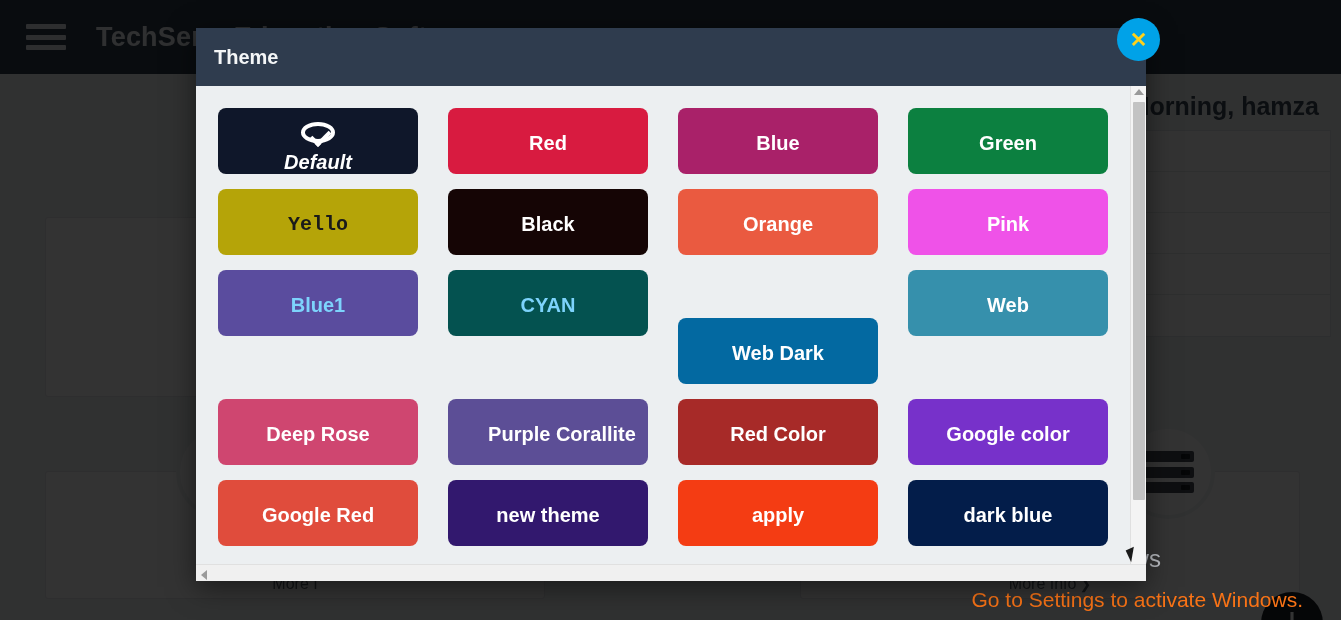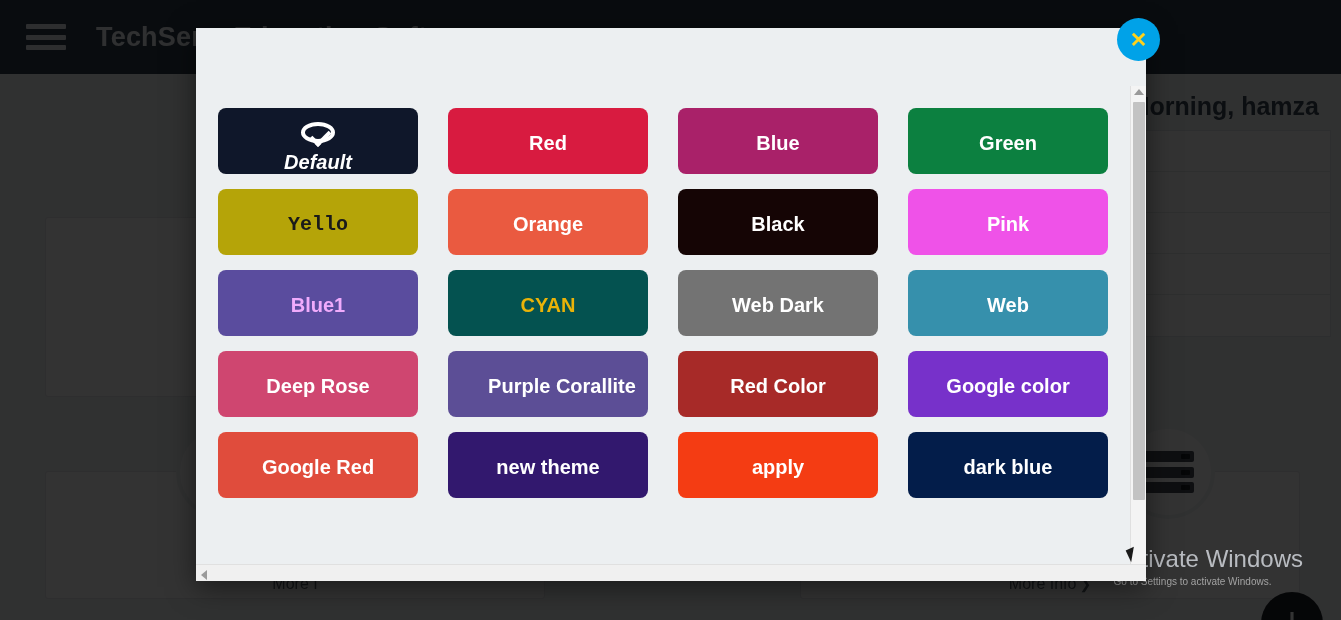--- a/index.html
+++ b/index.html
@@ -74,21 +74,21 @@
   .server-ic span::after { content: ''; position: absolute; right: 4px; top: 3px;
     width: 9px; height: 5px; background: #1b1f25; border-radius: 1px; }
 
   .fab { position: absolute; right: 18px; top: 518px; width: 62px; height: 62px;
     border-radius: 50%; background: #1b1f25; color: #ffffff; display: flex;
     align-items: center; justify-content: center; font-size: 42px; font-weight: 300;
     line-height: 1; }
 
   .winact { position: absolute; right: 38px; top: 545px; text-align: left; }
   .winact .l1 { font-size: 24px; color: #b9bcc1; }
-  .winact .l2 { font-size: 10px; color: #a3a3a3; margin-top: 3px; }
+  .winact .l2 { font-size: 21px; color: #f97316; margin-top: 15px; }
 
   
   #dim { position: absolute; inset: 0; background: rgba(0,0,0,.80); }
 
   
   #modal { position: absolute; left: 196px; top: 28px; width: 950px; height: 553px;
     background: #eceff1; box-shadow: 0 6px 26px rgba(0,0,0,.5); }
   .modal-header { height: 58px; background: #2f3c4e; display: flex; align-items: center;
     padding-left: 18px; }
   .modal-title { font-size: 20px; font-weight: bold; color: #f4f6f7; }
@@ -200,20 +200,23 @@
 </div>
 
 <div id="dim"></div>
 
 <div class="winact">
   <div class="l1">Activate Windows</div>
   <div class="l2">Go to Settings to activate Windows.</div>
 </div>
 
 <div id="modal">
+  <div class="modal-header">
+    <div class="modal-title">Theme</div>
+  </div>
   <button class="close-btn">
     <span class="close-x">✕</span>
   </button>
 
   <div class="modal-body">
     <div class="grid" id="theme-grid">
         <div class="tile with-icon" style="background: #0f172a; color: rgb(255, 255, 255); font-style: italic;">
           <span class="check-ic"></span>
           <span>Default</span>
         </div>
@@ -222,36 +225,36 @@
         </div>
         <div class="tile" style="background: rgb(169, 33, 105); color: rgb(255, 255, 255);">
           <span>Blue</span>
         </div>
         <div class="tile" style="background: rgb(12, 128, 64); color: #ffffff;">
           <span>Green</span>
         </div>
         <div class="tile" style="background: rgb(181, 164, 8); color: rgb(26, 26, 26); font-family: Liberation Mono, monospace;">
           <span>Yello</span>
         </div>
+        <div class="tile" style="background: rgb(21, 5, 5); color: rgb(255, 255, 255);">
+          <span>Black</span>
+        </div>
         <div class="tile" style="background: rgb(234, 90, 64); color: rgb(255, 255, 255);">
           <span>Orange</span>
         </div>
-        <div class="tile" style="background: rgb(21, 5, 5); color: rgb(255, 255, 255);">
-          <span>Black</span>
-        </div>
         <div class="tile" style="background: rgb(239, 82, 232); color: rgb(255, 255, 255);">
           <span>Pink</span>
         </div>
-        <div class="tile" style="background: rgb(90, 76, 158); color: #f0abfc;">
+        <div class="tile" style="background: rgb(90, 76, 158); color: #7dd3fc;">
           <span>Blue1</span>
         </div>
-        <div class="tile" style="background: rgb(4, 82, 80); color: #eab308; text-align: right;">
+        <div class="tile" style="background: rgb(4, 82, 80); color: #7dd3fc; text-align: right;">
           <span>CYAN</span>
         </div>
-        <div class="tile" style="background: #737373; color: rgb(255, 255, 255);">
+        <div class="tile" style="background: #0369a1; color: rgb(255, 255, 255); margin-top: 48px;">
           <span>Web Dark</span>
         </div>
         <div class="tile" style="background: rgb(54, 144, 172); color: rgb(255, 255, 255);">
           <span>Web</span>
         </div>
         <div class="tile" style="background: rgb(207, 70, 112); color: rgb(255, 255, 255);">
           <span>Deep Rose</span>
         </div>
         <div class="tile" style="background: rgb(92, 78, 150); color: rgb(255, 255, 255); padding-left: 28px;">
           <span>Purple Corallite</span>

